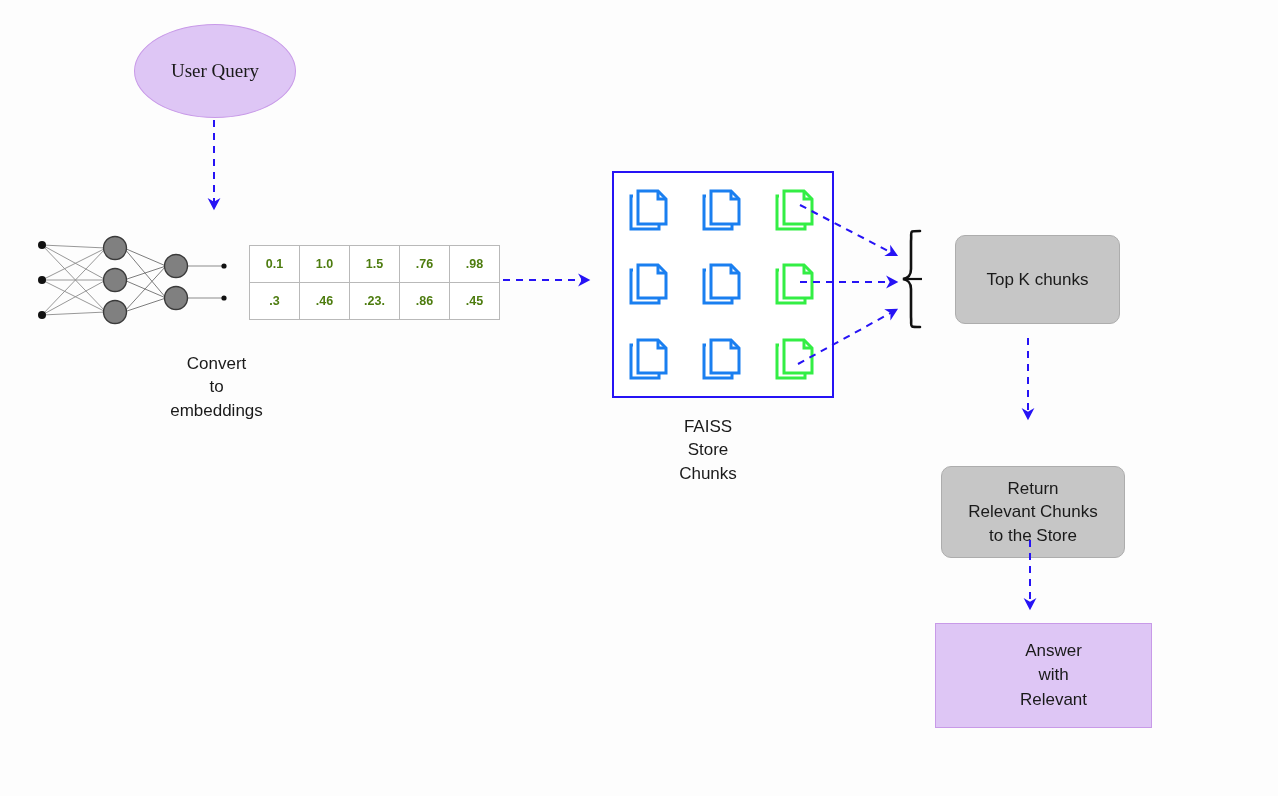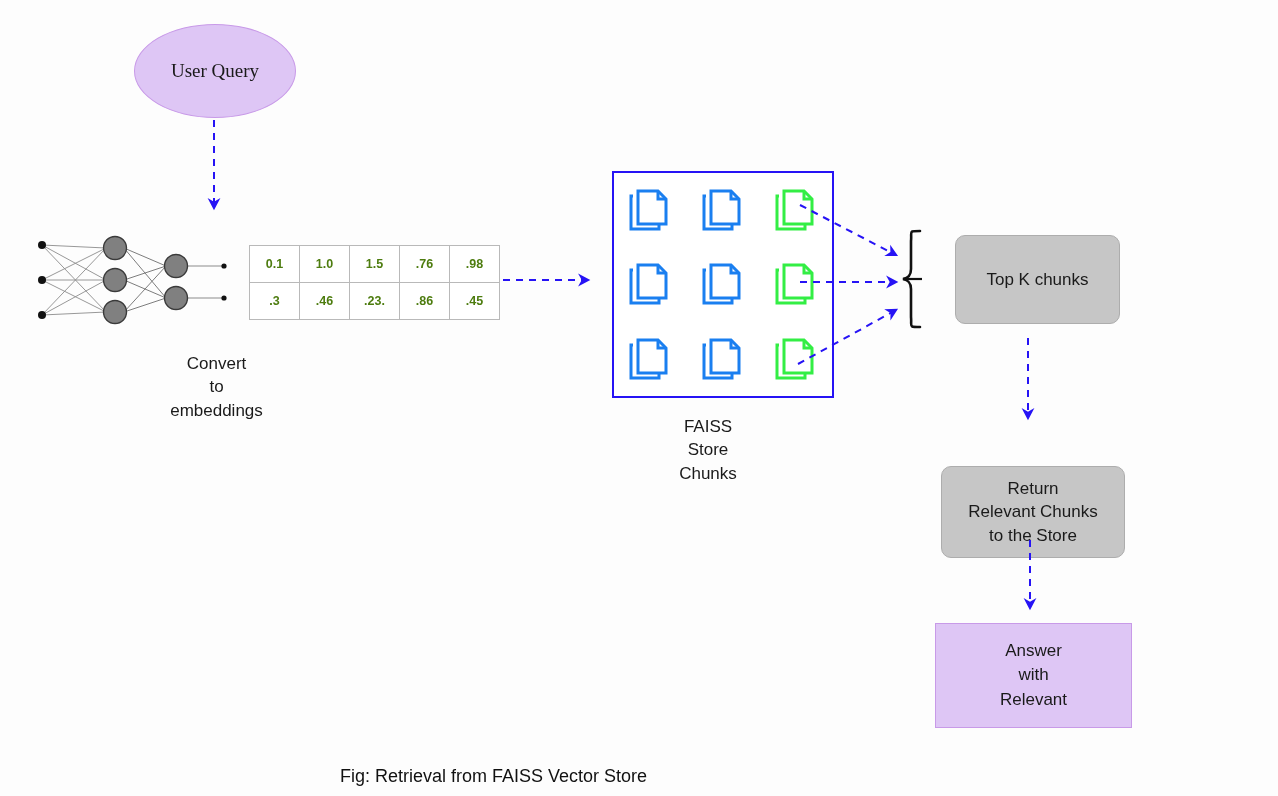--- a/index.html
+++ b/index.html
@@ -81,21 +81,21 @@
   }
   #top-k-chunks { left: 955px; top: 235px; width: 163px; height: 87px; }
   #return-chunks { left: 941px; top: 422px; width: 182px; height: 90px; margin-top: 44px; }
   #answer-citation {
     left: 935px; top: 623px; width: 195px; height: 103px;
     background: #dec6f5;
     border: 1.5px solid #c89ae8;
     border-radius: 0;
     display: flex; align-items: center; justify-content: center;
     text-align: center;
-    font-size: 17px; color: #1a1a1a; line-height: 1.42;
+    font-size: 17px; color: #1a1a1a; line-height: 1.42; padding-left: 20px;
   }
 
   
   #figure-caption {
     left: 340px; top: 766px;
     font-size: 18px; color: #111;
   }
 
   
   #overlay {
@@ -271,21 +271,20 @@
   </div>
 
   <div class="abs" id="answer-citation">
     <div>
       <div>Answer</div>
       <div>with</div>
       <div>Relevant</div>
     </div>
   </div>
 
-  <div class="abs" id="figure-caption">Fig: Retrieval from FAISS Vector Store</div>
 
   <svg id="overlay">
     <defs>
       <marker id="arrowblue" viewBox="0 0 12 12" refX="9" refY="6" markerWidth="7" markerHeight="7" orient="auto-start-reverse">
         <path d="M0.5 0.5 L11 6 L0.5 11.5 L3.6 6 Z" fill="#2613f5"></path>
       </marker>
     </defs>
 
     <line x1="214" y1="120" x2="214" y2="208" stroke="#2613f5" stroke-width="2" stroke-dasharray="7,6" marker-end="url(#arrowblue)"></line>
 

